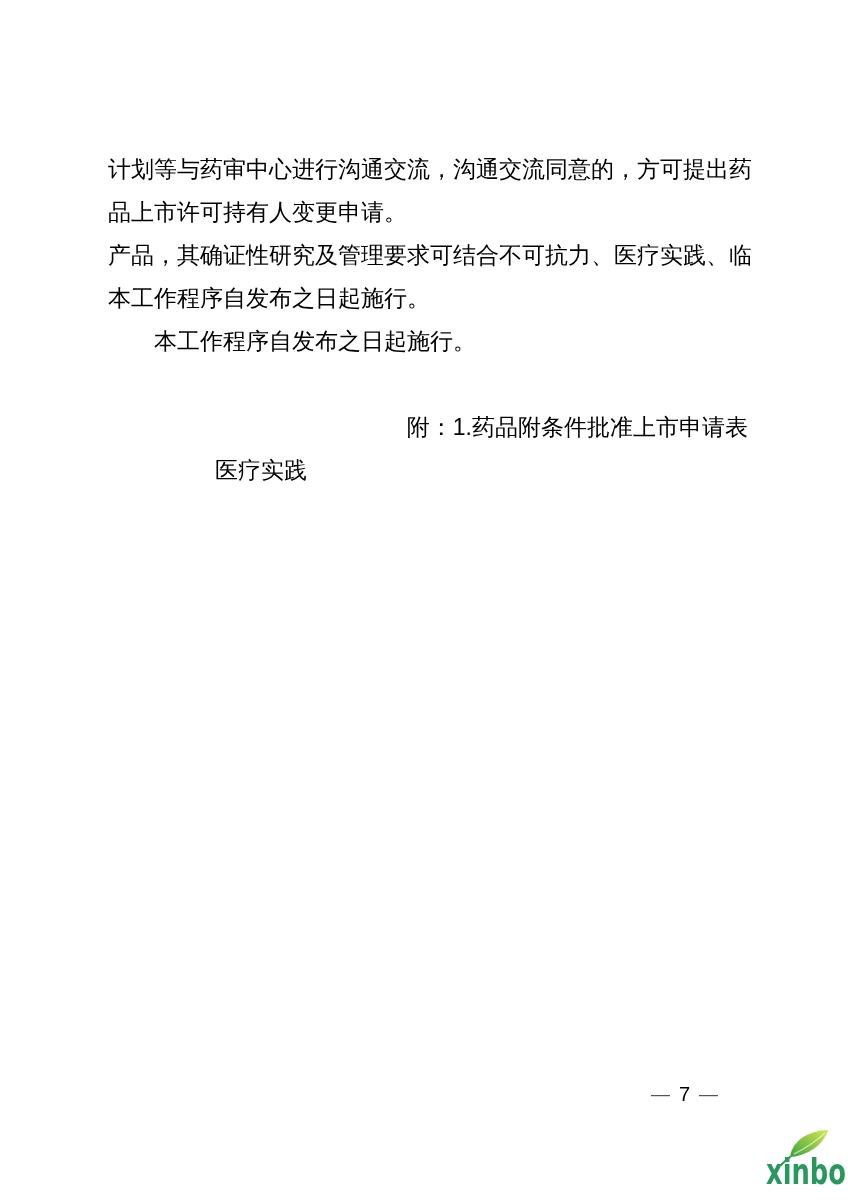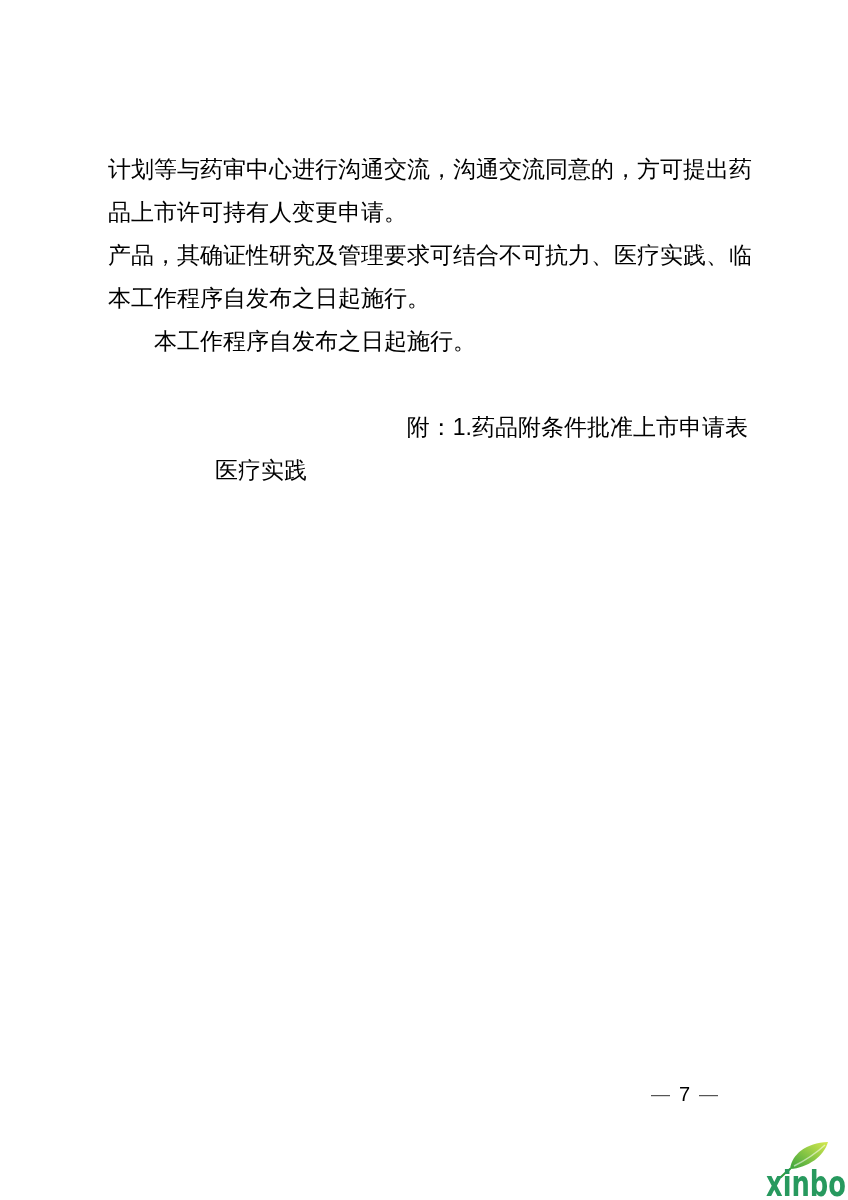--- a/index.html
+++ b/index.html
@@ -42,21 +42,21 @@
     gap: 9px;
     font-size: 19px;
     line-height: 22px;
   }
   .pageno .dash { color: #555555; }
   .pageno .num  { color: #000000; font-size: 20px; }
 
   .logo {
     position: absolute;
     right: 2px;
-    bottom: 0;
+    bottom: 12px;
     width: 80px;
     height: 60px;
   }
   .logo svg { display: block; }
   .logo text {
     font-family: "DejaVu Sans", "Liberation Sans", sans-serif;
     font-weight: bold;
   }
 </style>
 </head>

